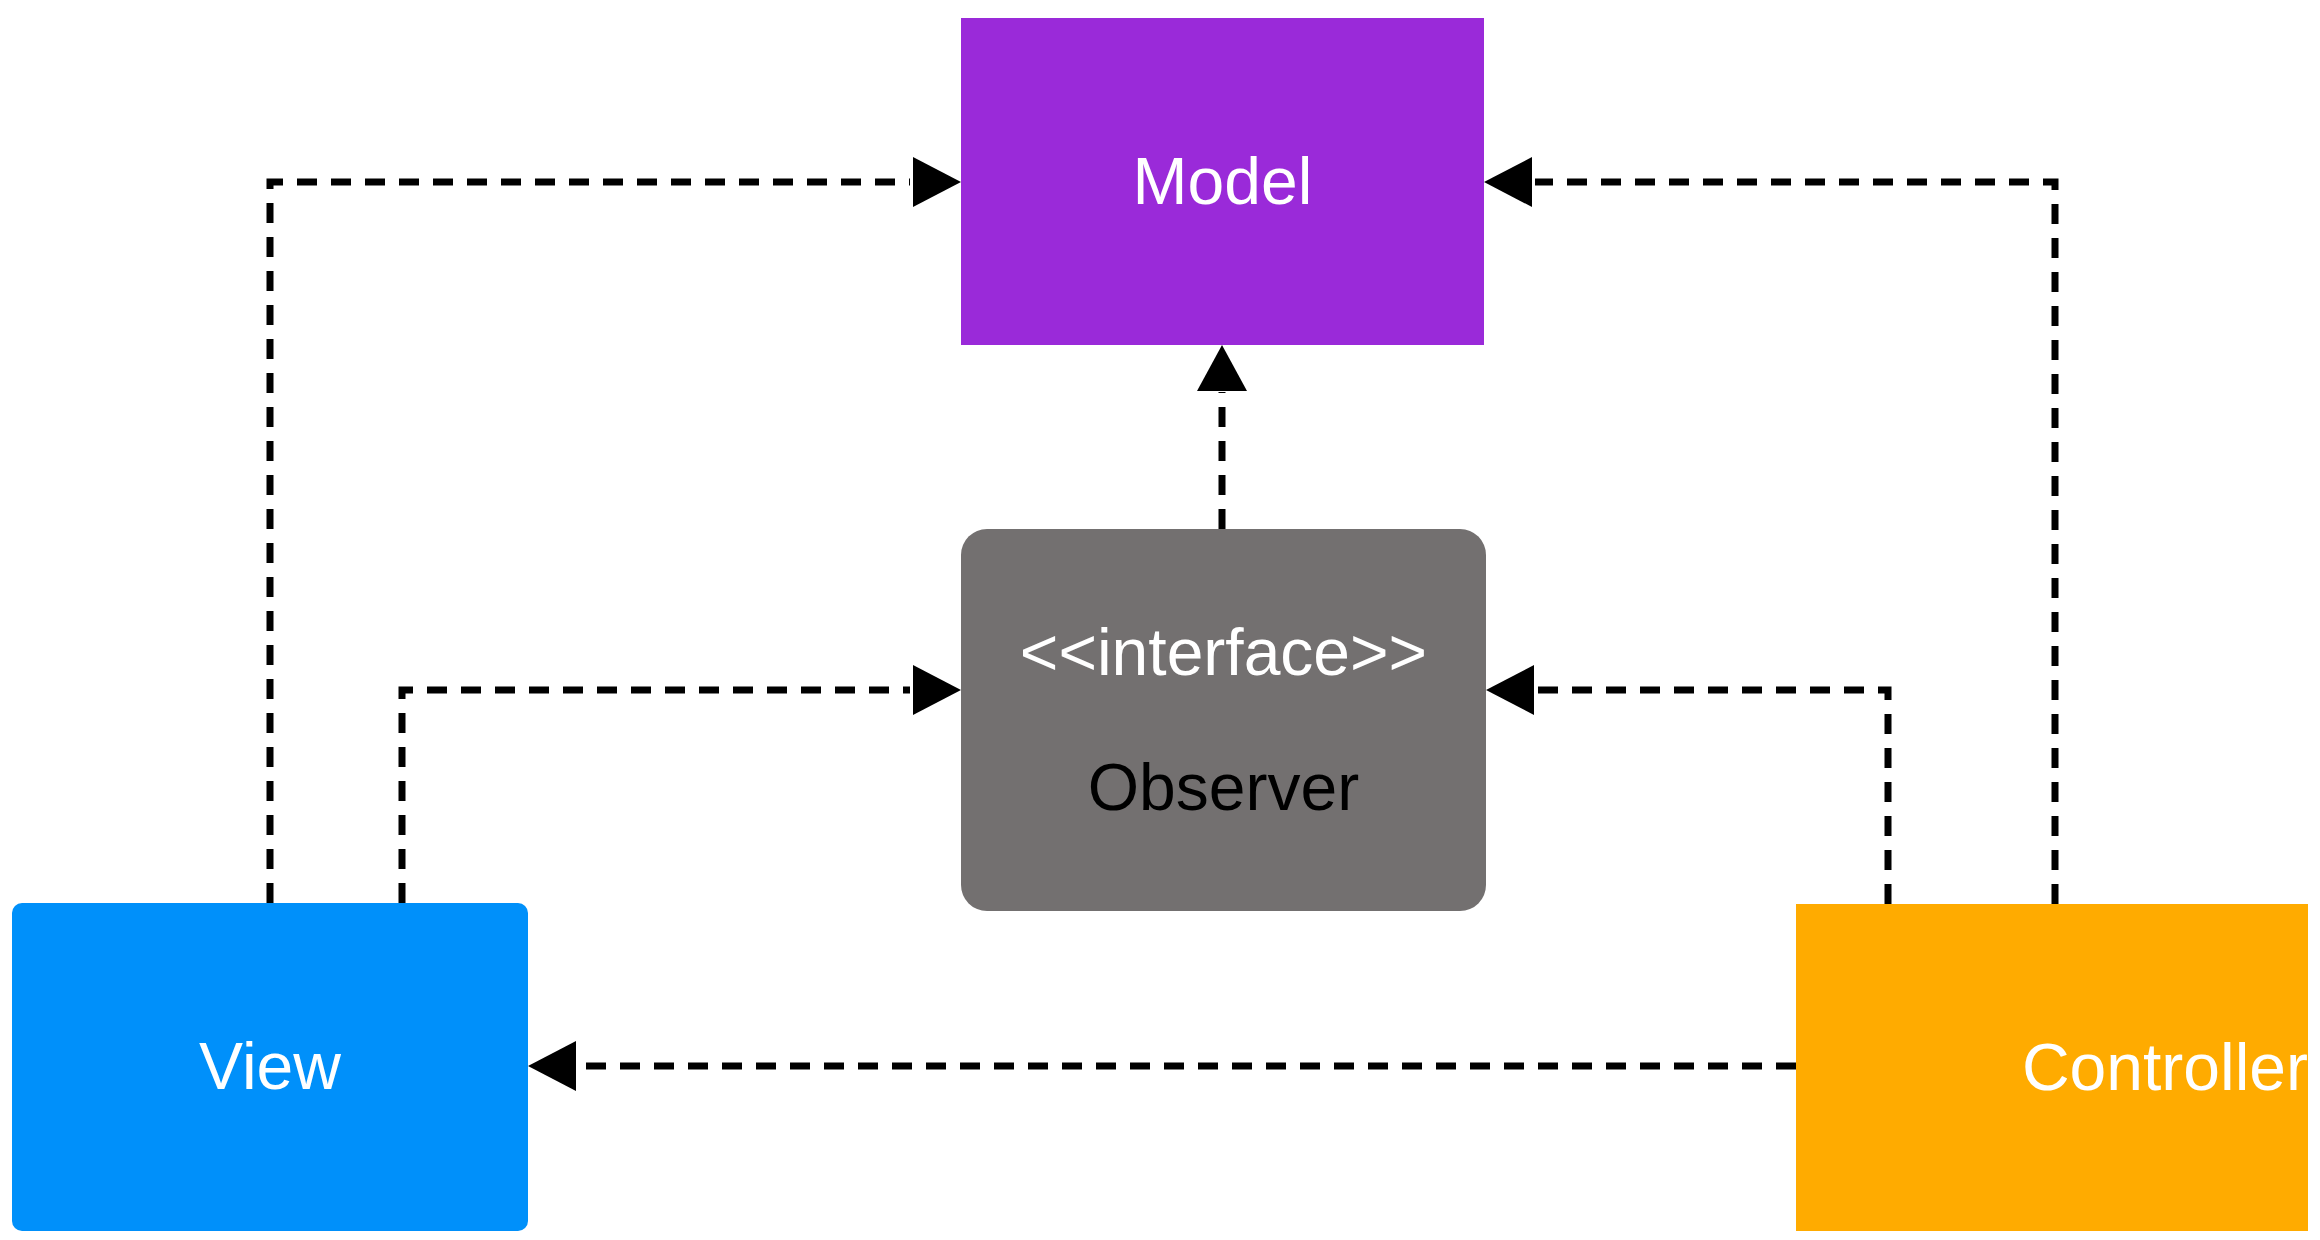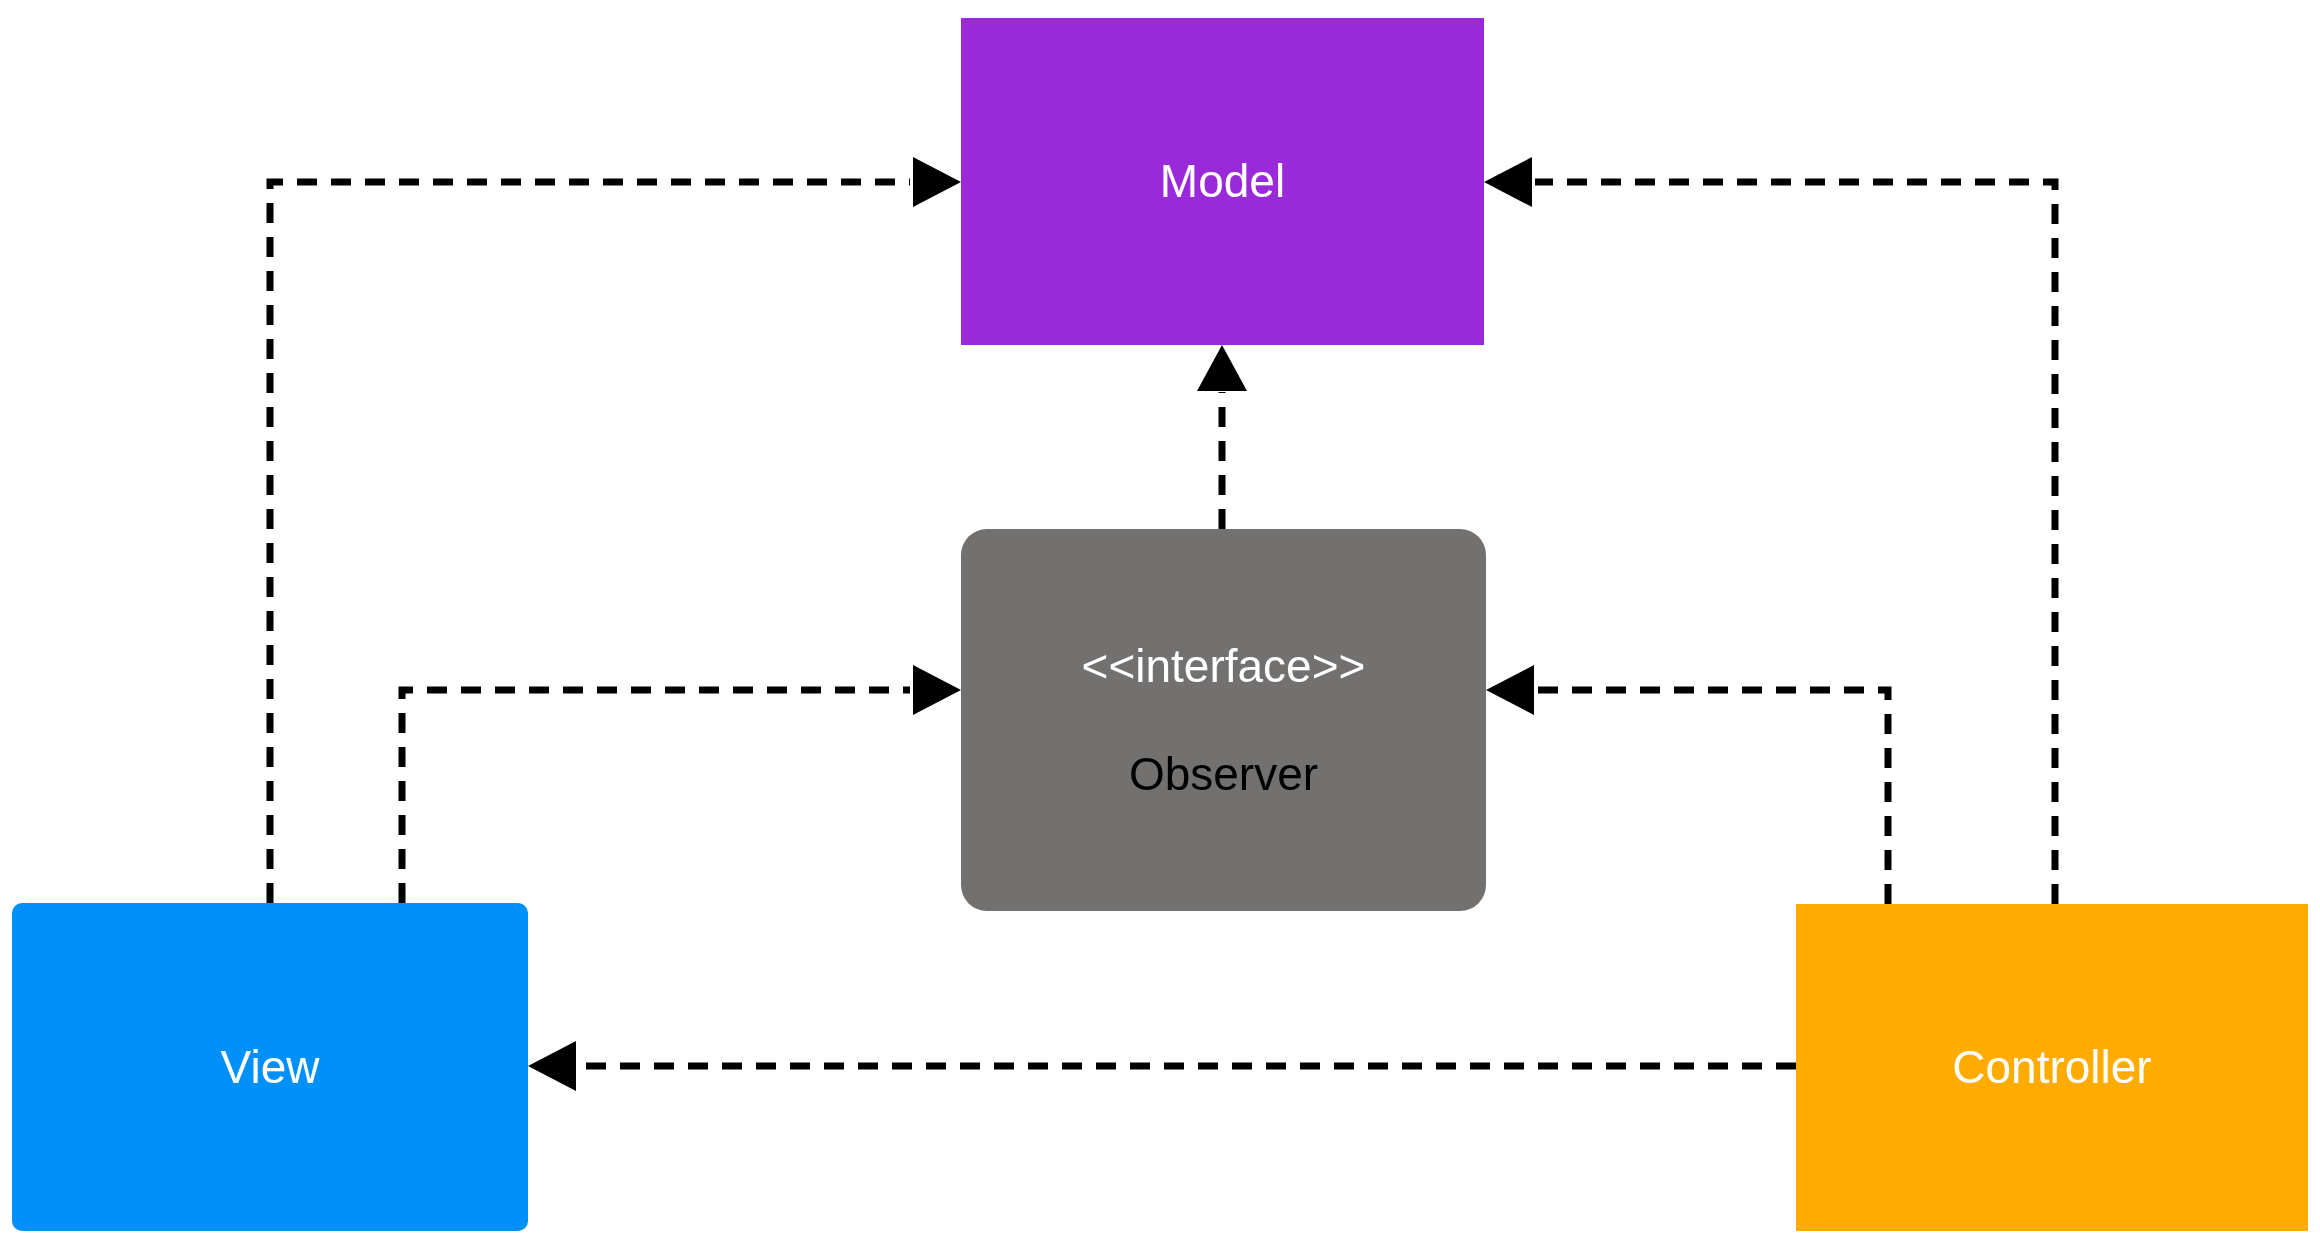--- a/index.html
+++ b/index.html
@@ -34,21 +34,21 @@
   .node {
     position: absolute;
     display: flex;
     flex-direction: column;
     align-items: center;
     justify-content: center;
     text-align: center;
   }
   .node .label {
     color: #fff;
-    font-size: 46px;
+    font-size: 66px;
     font-weight: 400;
     line-height: 1.32;
     white-space: nowrap;
   }
   .node-model      { left: 961px;  top: 18px;  width: 523px; height: 327px; }
   .node-observer   { left: 961px;  top: 529px; width: 525px; height: 382px; border-radius: 26px; }
   .node-view       { left: 12px;   top: 903px; width: 516px; height: 328px; border-radius: 10px; }
   .node-controller { left: 1796px; top: 904px; width: 512px; height: 327px; }
 </style>
 </head>
@@ -83,17 +83,17 @@
 
   <div class="node node-observer" style="background-color: rgb(115, 112, 112);">
     <span class="label" style="color: rgb(255, 255, 255);">&lt;&lt;interface&gt;&gt;</span>
     <span class="label" style="color: #000000; margin-top: 47px;">Observer</span>
   </div>
 
   <div class="node node-view" style="background-color: rgb(0, 144, 250);">
     <span class="label" style="color: rgb(255, 255, 255);">View</span>
   </div>
 
-  <div class="node node-controller" style="background-color: rgb(255, 171, 0);">
+  <div class="node node-controller" style="background-color: rgb(255, 171, 0); align-items: flex-end;">
     <span class="label" style="color: rgb(255, 255, 255);">Controller</span>
   </div>
 
 </div>
 
 </body></html>

